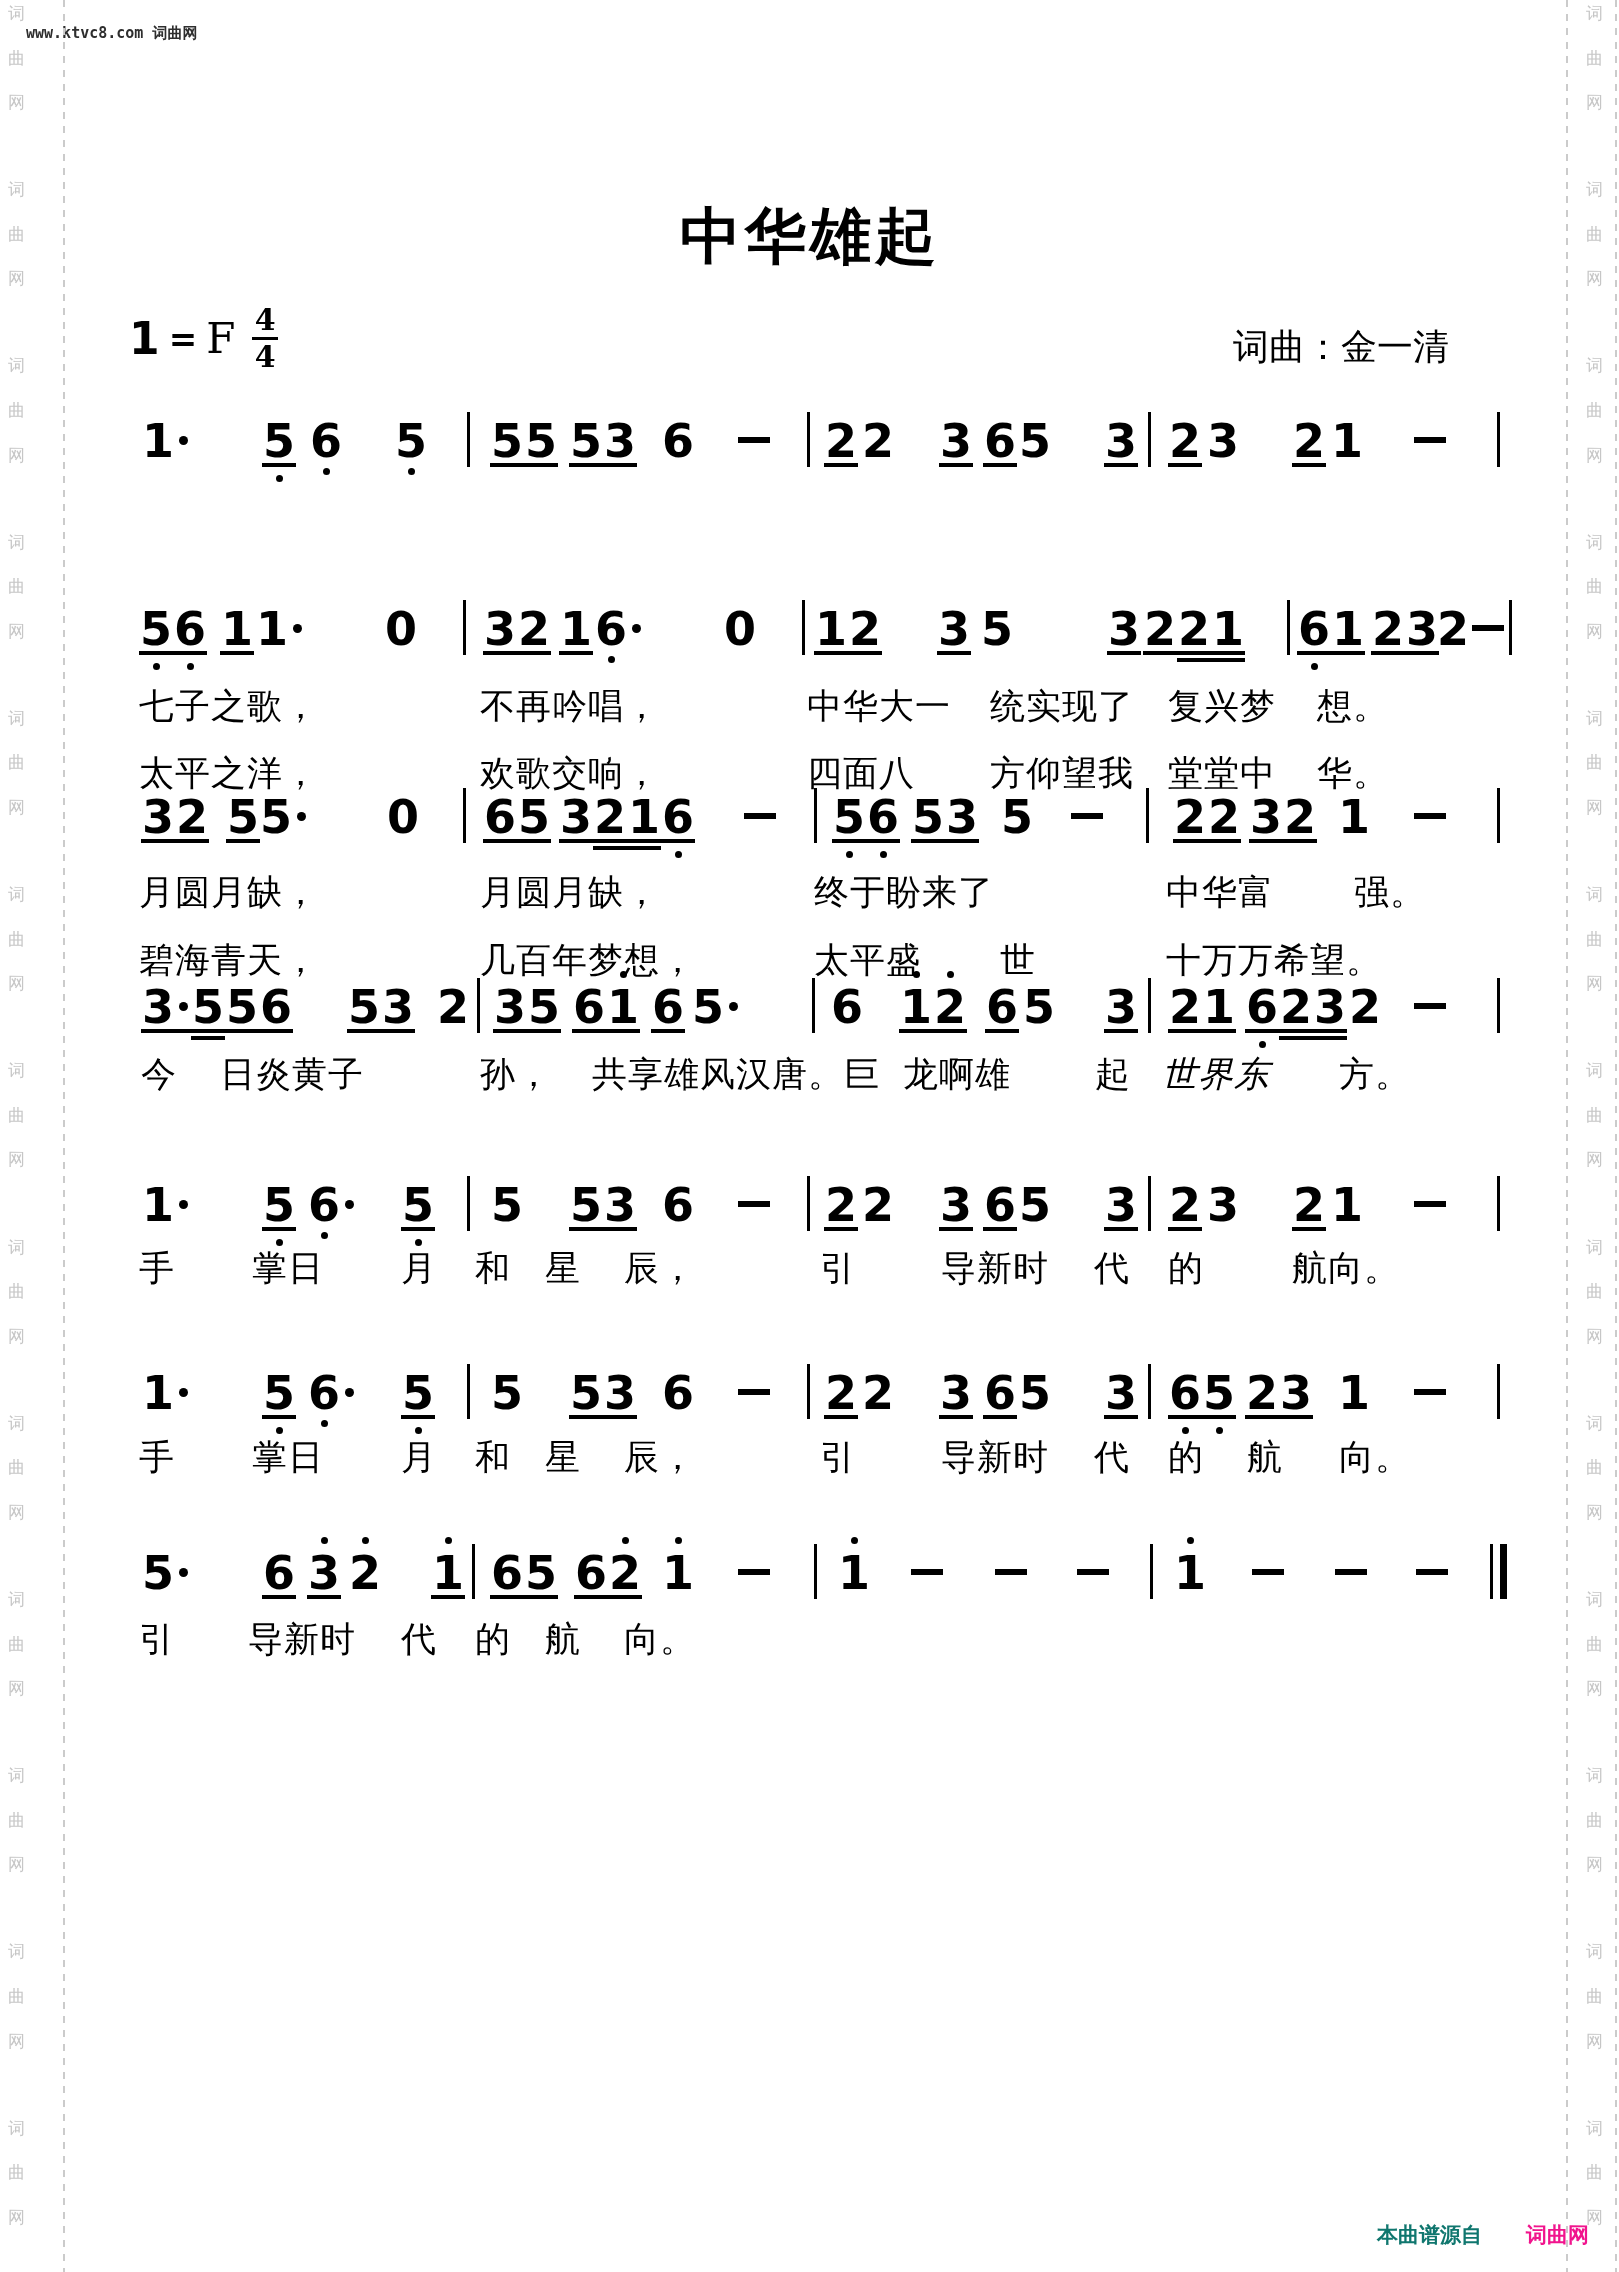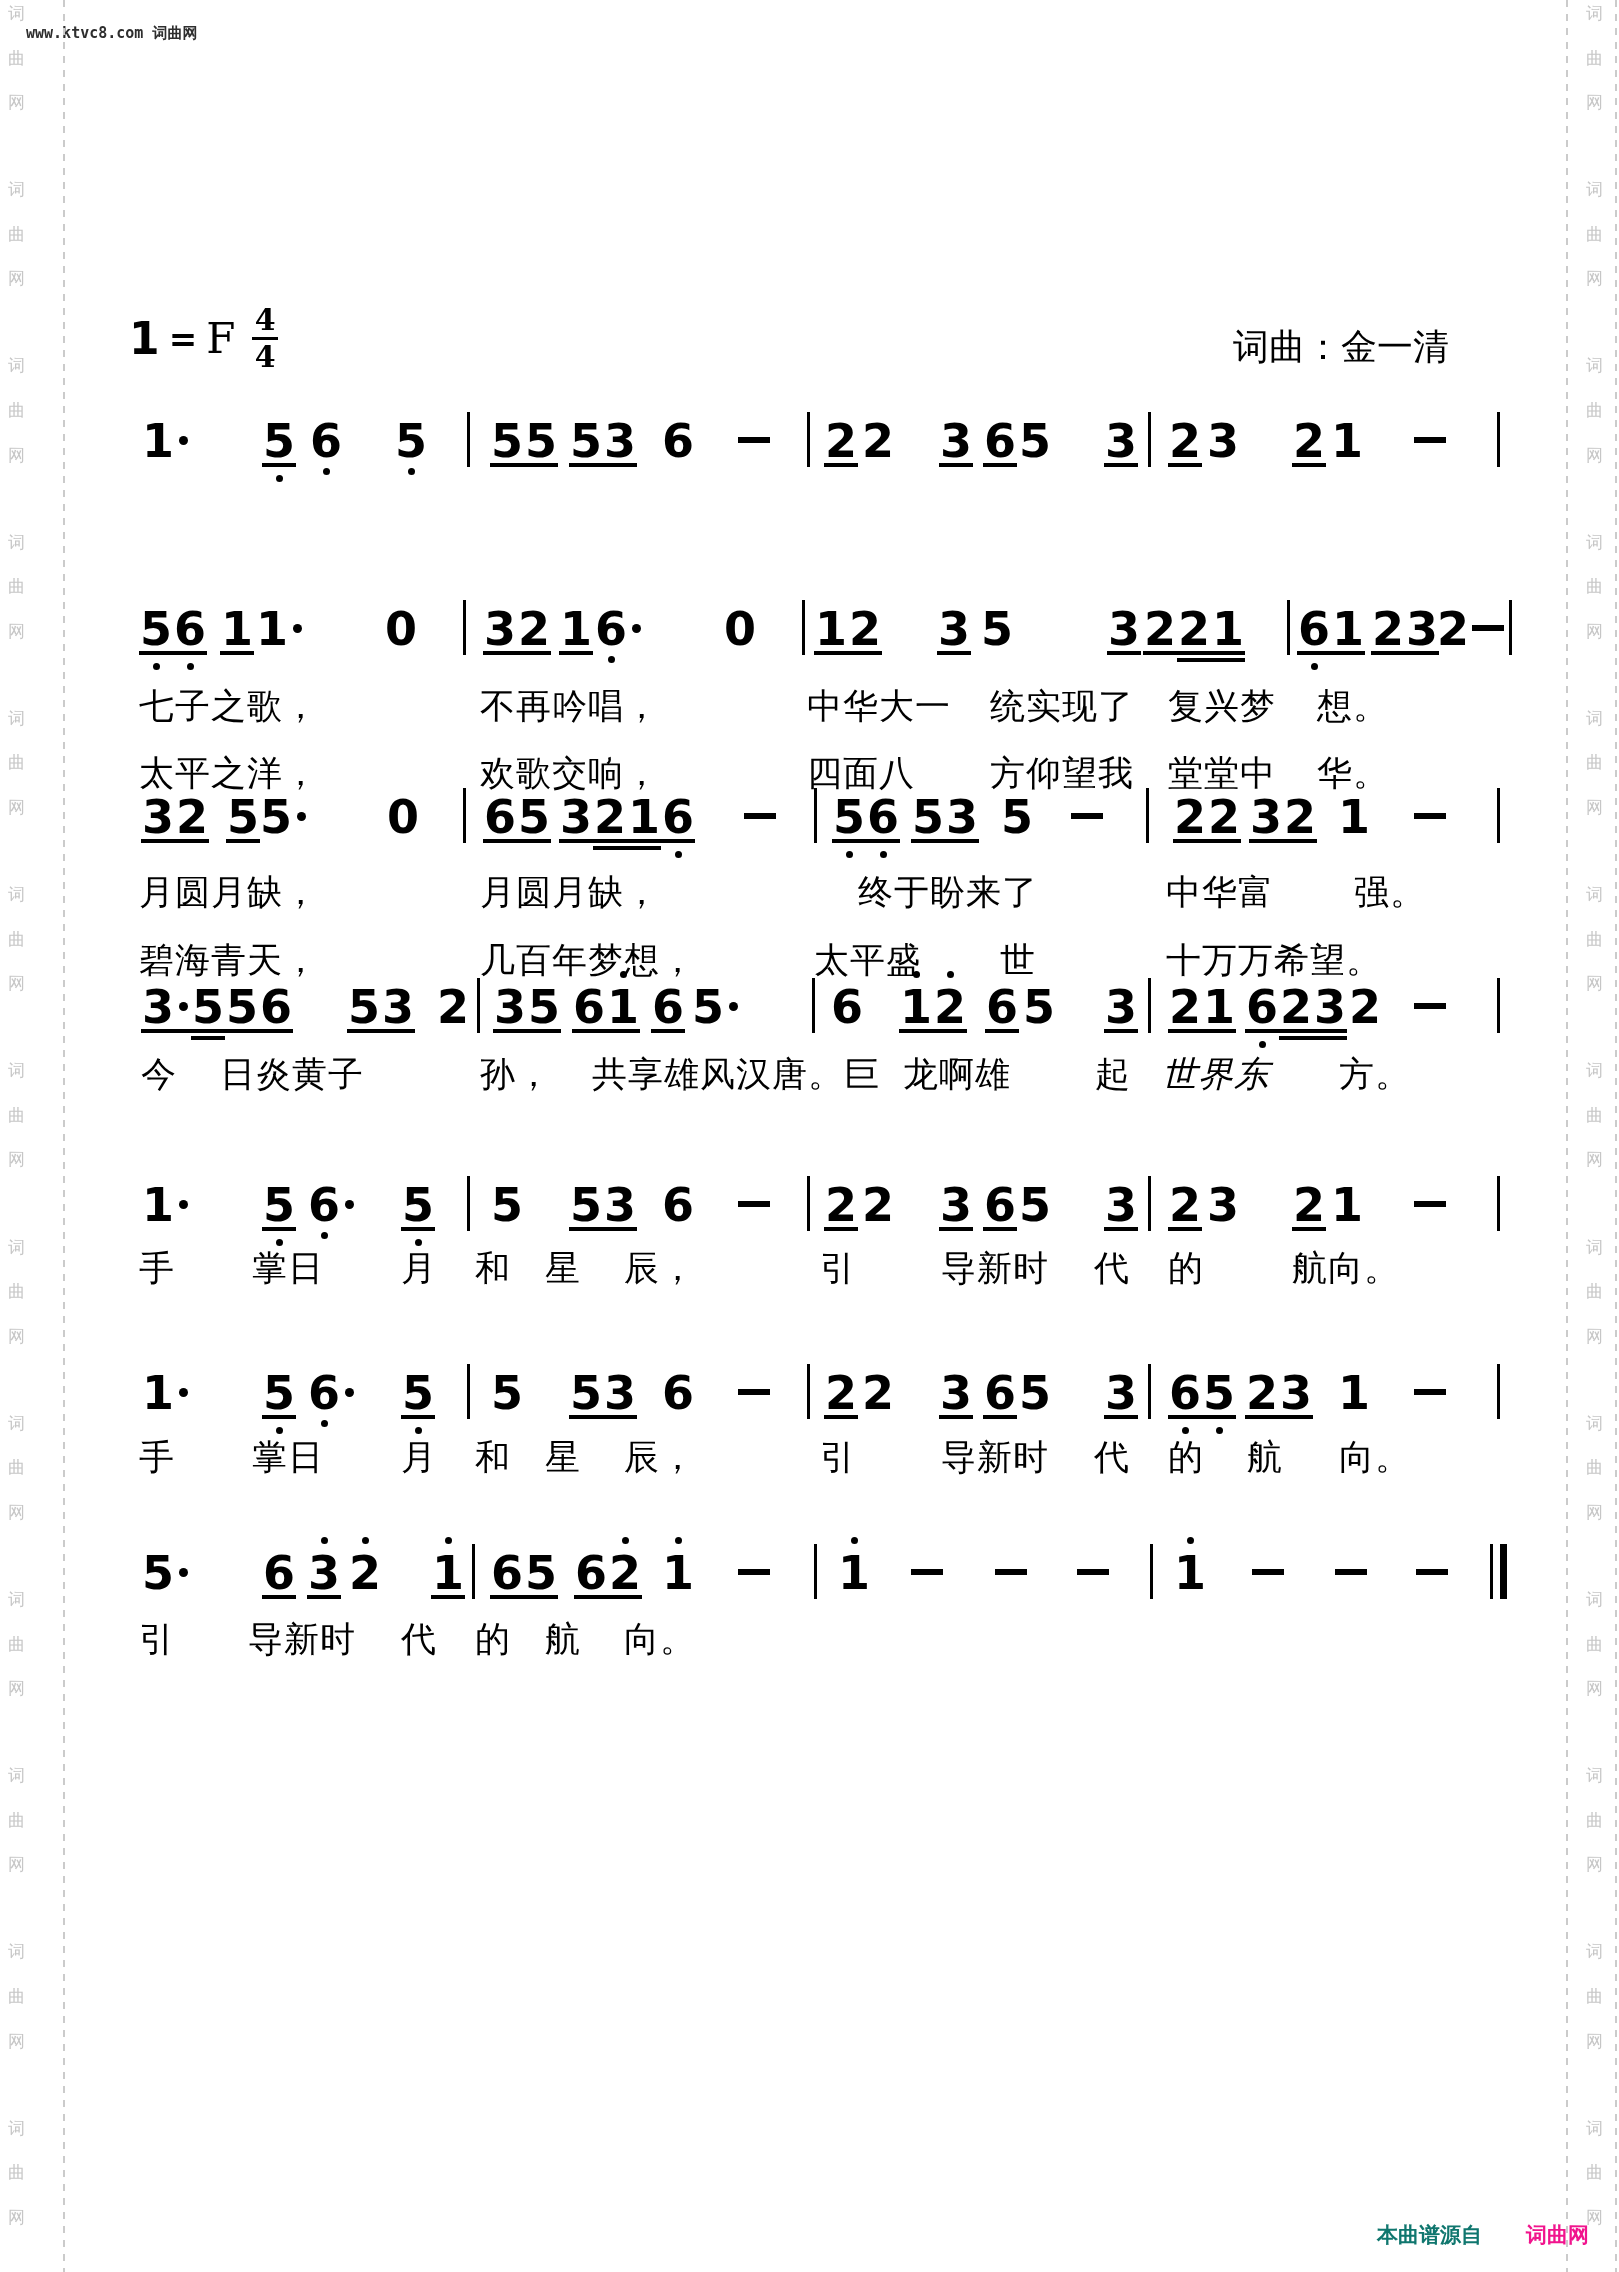--- a/index.html
+++ b/index.html
@@ -34,20 +34,21 @@
   .dash{position:absolute;width:32px;height:6px;background:#000}
   .lyr{position:absolute;font-size:35px;white-space:pre;letter-spacing:1px}
   #footer-src{position:absolute;left:1377px;top:2221px;font:bold 21px "DejaVu Sans",sans-serif;color:#0f766e}
   #footer-site{position:absolute;left:1526px;top:2221px;font:bold 21px "DejaVu Sans",sans-serif}
 </style>
 </head>
 <body>
 
 <div id="sheet">
   <div id="site-note">www.ktvc8.com 词曲网</div>
+  <h1 id="title">中华雄起</h1>
   <div id="keysig">
     <span class="tonic">1</span>
     <span class="eq">=</span>
     <span class="keyletter">F</span>
     <span class="frac">
       <b>4</b>
       <i></i>
       <b>4</b>
     </span>
   </div>
@@ -243,21 +244,21 @@
         <span class="cell">3<span class="ul" style="bottom: -2px;"></span></span>
         <span class="cell">2<span class="ul" style="bottom: -2px;"></span></span>
       </div>
       <div class="tok" style="left: 1337px; top: 790px;">
         <span class="cell">1</span>
       </div>
       <div class="dash" style="left: 1414px; top: 813px;"></div>
       <div class="bar" style="left: 1497px; top: 788px;"></div>
       <div class="lyr" style="left: 139px; top: 869px;">月圆月缺，</div>
       <div class="lyr" style="left: 480px; top: 869px;">月圆月缺，</div>
-      <div class="lyr" style="left: 858px; top: 869px;">终于盼来了</div>
+      <div class="lyr" style="left: 814px; top: 869px;">终于盼来了</div>
       <div class="lyr" style="left: 1166px; top: 869px;">中华富</div>
       <div class="lyr" style="left: 1354px; top: 869px;">强。</div>
       <div class="lyr" style="left: 139px; top: 937px;">碧海青天，</div>
       <div class="lyr" style="left: 480px; top: 937px;">几百年梦想，</div>
       <div class="lyr" style="left: 814px; top: 937px;">太平盛</div>
       <div class="lyr" style="left: 1000px; top: 937px;">世</div>
       <div class="lyr" style="left: 1166px; top: 937px;">十万万希望。</div>
       <div class="tok" style="left: 141px; top: 980px;">
         <span class="cell">3<span class="ul" style="bottom: -2px;"></span></span>
         <span class="cell dcell">

